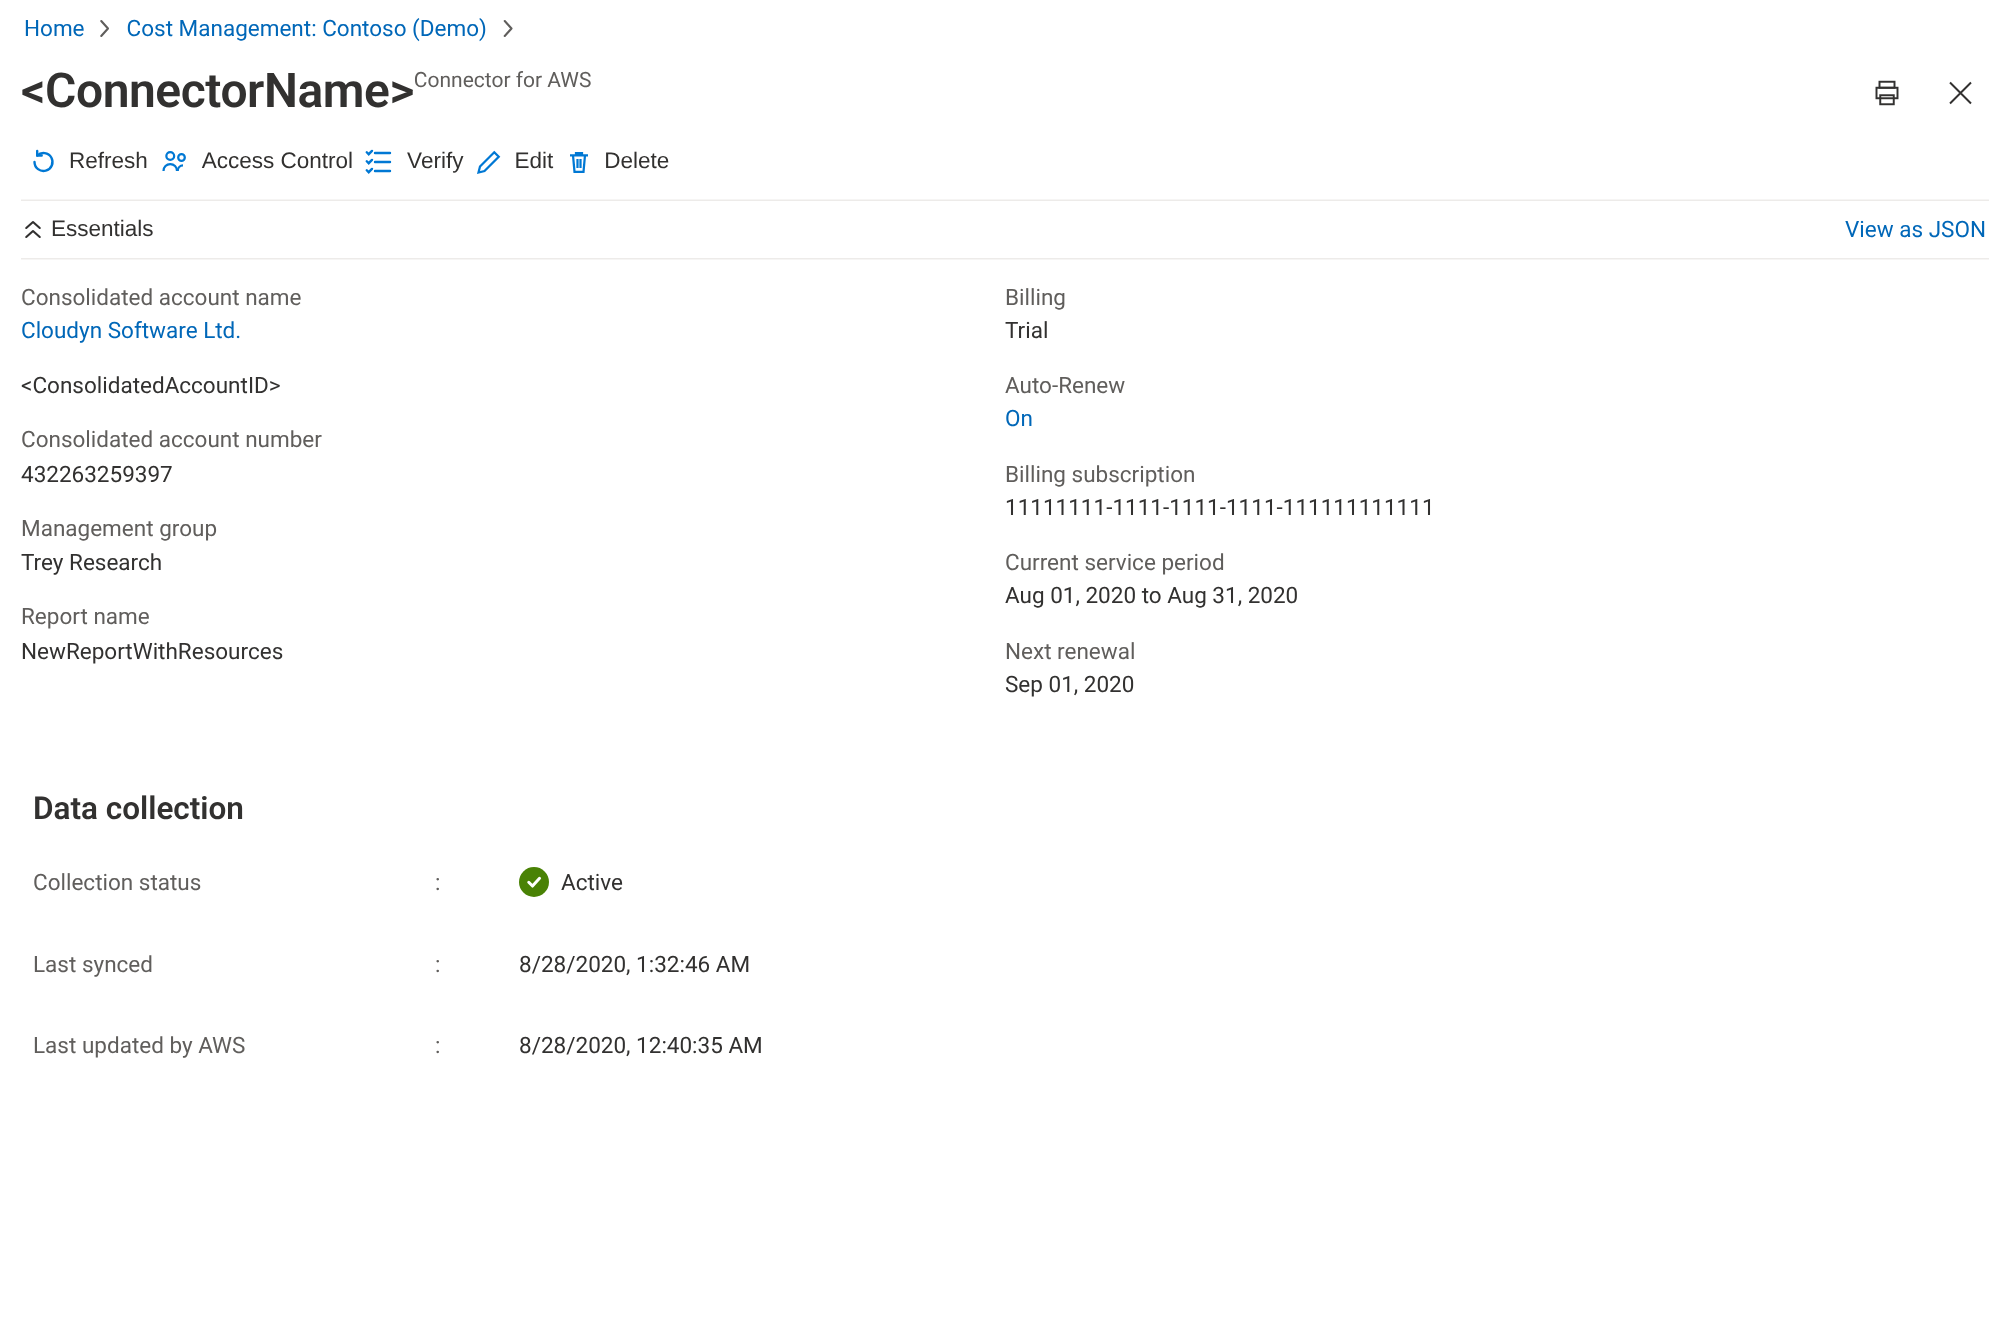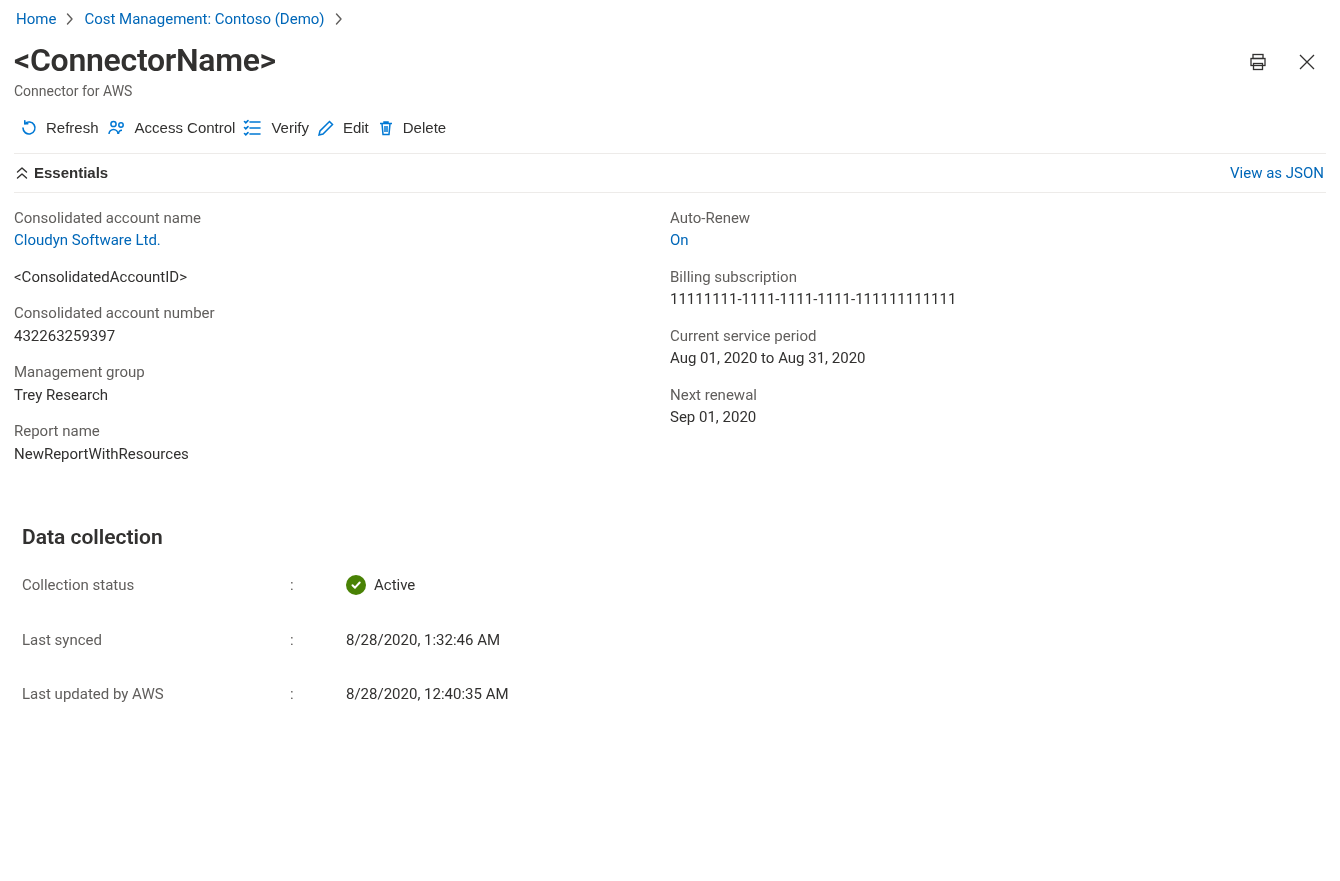--- a/index.html
+++ b/index.html
@@ -23,38 +23,38 @@
   }
 
   
   .breadcrumb { display: flex; align-items: center; gap: 10px; font-size: 15px; padding: 2px 2px 8px 2px; }
   .breadcrumb a { color: var(--link); text-decoration: none; }
   .breadcrumb .sep { color: #605e5c; }
   .breadcrumb .sep svg { display: block; }
 
   
   .title-row { display: flex; align-items: flex-start; justify-content: space-between; padding-top: 6px; }
-  .title-block { display: flex; flex-direction: column; }
+  .title-block { display: flex; flex-direction: row; }
   h1.page-title { margin: 0; font-size: 32px; font-weight: 600; letter-spacing: -0.3px; line-height: 1.15; }
   .subtitle { color: var(--muted); font-size: 14px; margin-top: 4px; }
   .title-actions { display: flex; gap: 22px; align-items: center; padding-top: 6px; padding-right: 6px; }
   .title-actions .iconbtn { background: none; border: none; padding: 4px; cursor: pointer; color: var(--icon-dark); }
   .title-actions .iconbtn svg { display: block; }
 
   
   .toolbar { display: flex; align-items: center; padding: 18px 2px 14px 2px; border-bottom: 1px solid var(--border); }
   .toolbar .tbtn { background: none; border: none; cursor: pointer; display: flex; align-items: center; gap: 8px; font-size: 15px; color: var(--text); padding: 2px 4px; }
   .toolbar .tbtn .icon { color: var(--icon-blue); display: inline-flex; }
   .toolbar .tbtn .icon svg { display: block; }
 
   
   .essentials-header { display: flex; align-items: center; justify-content: space-between; padding: 10px 2px 10px 2px; border-bottom: 1px solid var(--border); }
   .essentials-toggle { display: flex; align-items: center; gap: 6px; background: none; border: none; cursor: pointer; padding: 0; }
   .essentials-toggle .chev { color: var(--icon-dark); display: inline-flex; }
-  .essentials-toggle .label { font-weight: 700; font-size: 15px; color: var(--text); }
+  .essentials-toggle .label { font-weight: 400; font-size: 15px; color: var(--text); }
   .view-json { color: var(--link); font-size: 15px; text-decoration: none; }
 
   
   .essentials { display: flex; padding-top: 14px; }
   .ess-col { flex: 1 1 0; min-width: 0; }
   .ess-item { margin-bottom: 14px; }
   .ess-label { color: var(--muted); font-size: 15px; line-height: 1.5; }
   .ess-value { color: var(--text); font-size: 15px; line-height: 1.5; }
   .ess-value.link { color: var(--link); }
   .ess-value.link a { color: var(--link); text-decoration: none; }
@@ -191,20 +191,24 @@
       <div class="ess-label">Management group</div>
       <div class="ess-value">Trey Research</div>
     </div>
     <div class="ess-item">
       <div class="ess-label">Report name</div>
       <div class="ess-value">NewReportWithResources</div>
     </div>
   </div>
   <div class="ess-col">
     <div class="ess-item">
+      <div class="ess-label">Billing</div>
+      <div class="ess-value">Trial</div>
+    </div>
+    <div class="ess-item">
       <div class="ess-label">Auto-Renew</div>
       <div class="ess-value link"><a href="#">On</a></div>
     </div>
     <div class="ess-item">
       <div class="ess-label">Billing subscription</div>
       <div class="ess-value">11111111-1111-1111-1111-111111111111</div>
     </div>
     <div class="ess-item">
       <div class="ess-label">Current service period</div>
       <div class="ess-value">Aug 01, 2020 to Aug 31, 2020</div>

